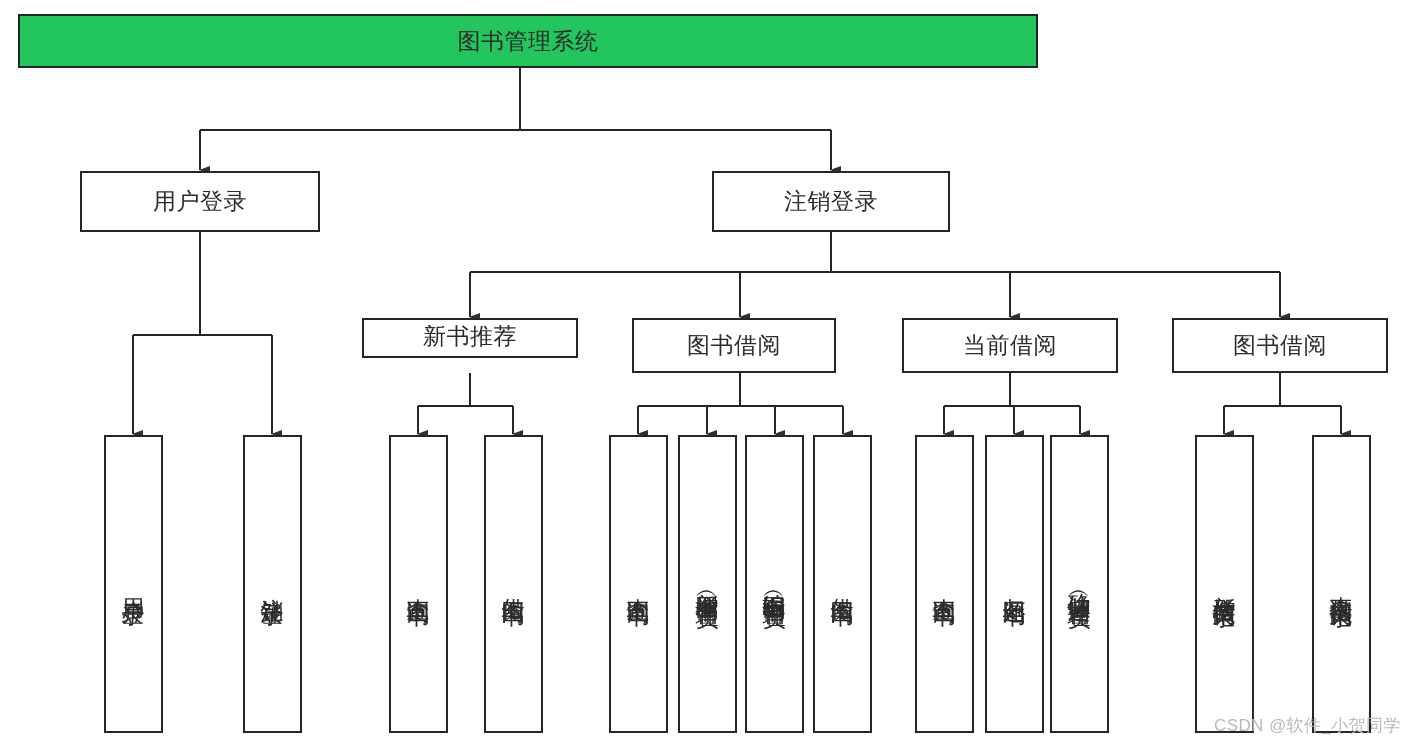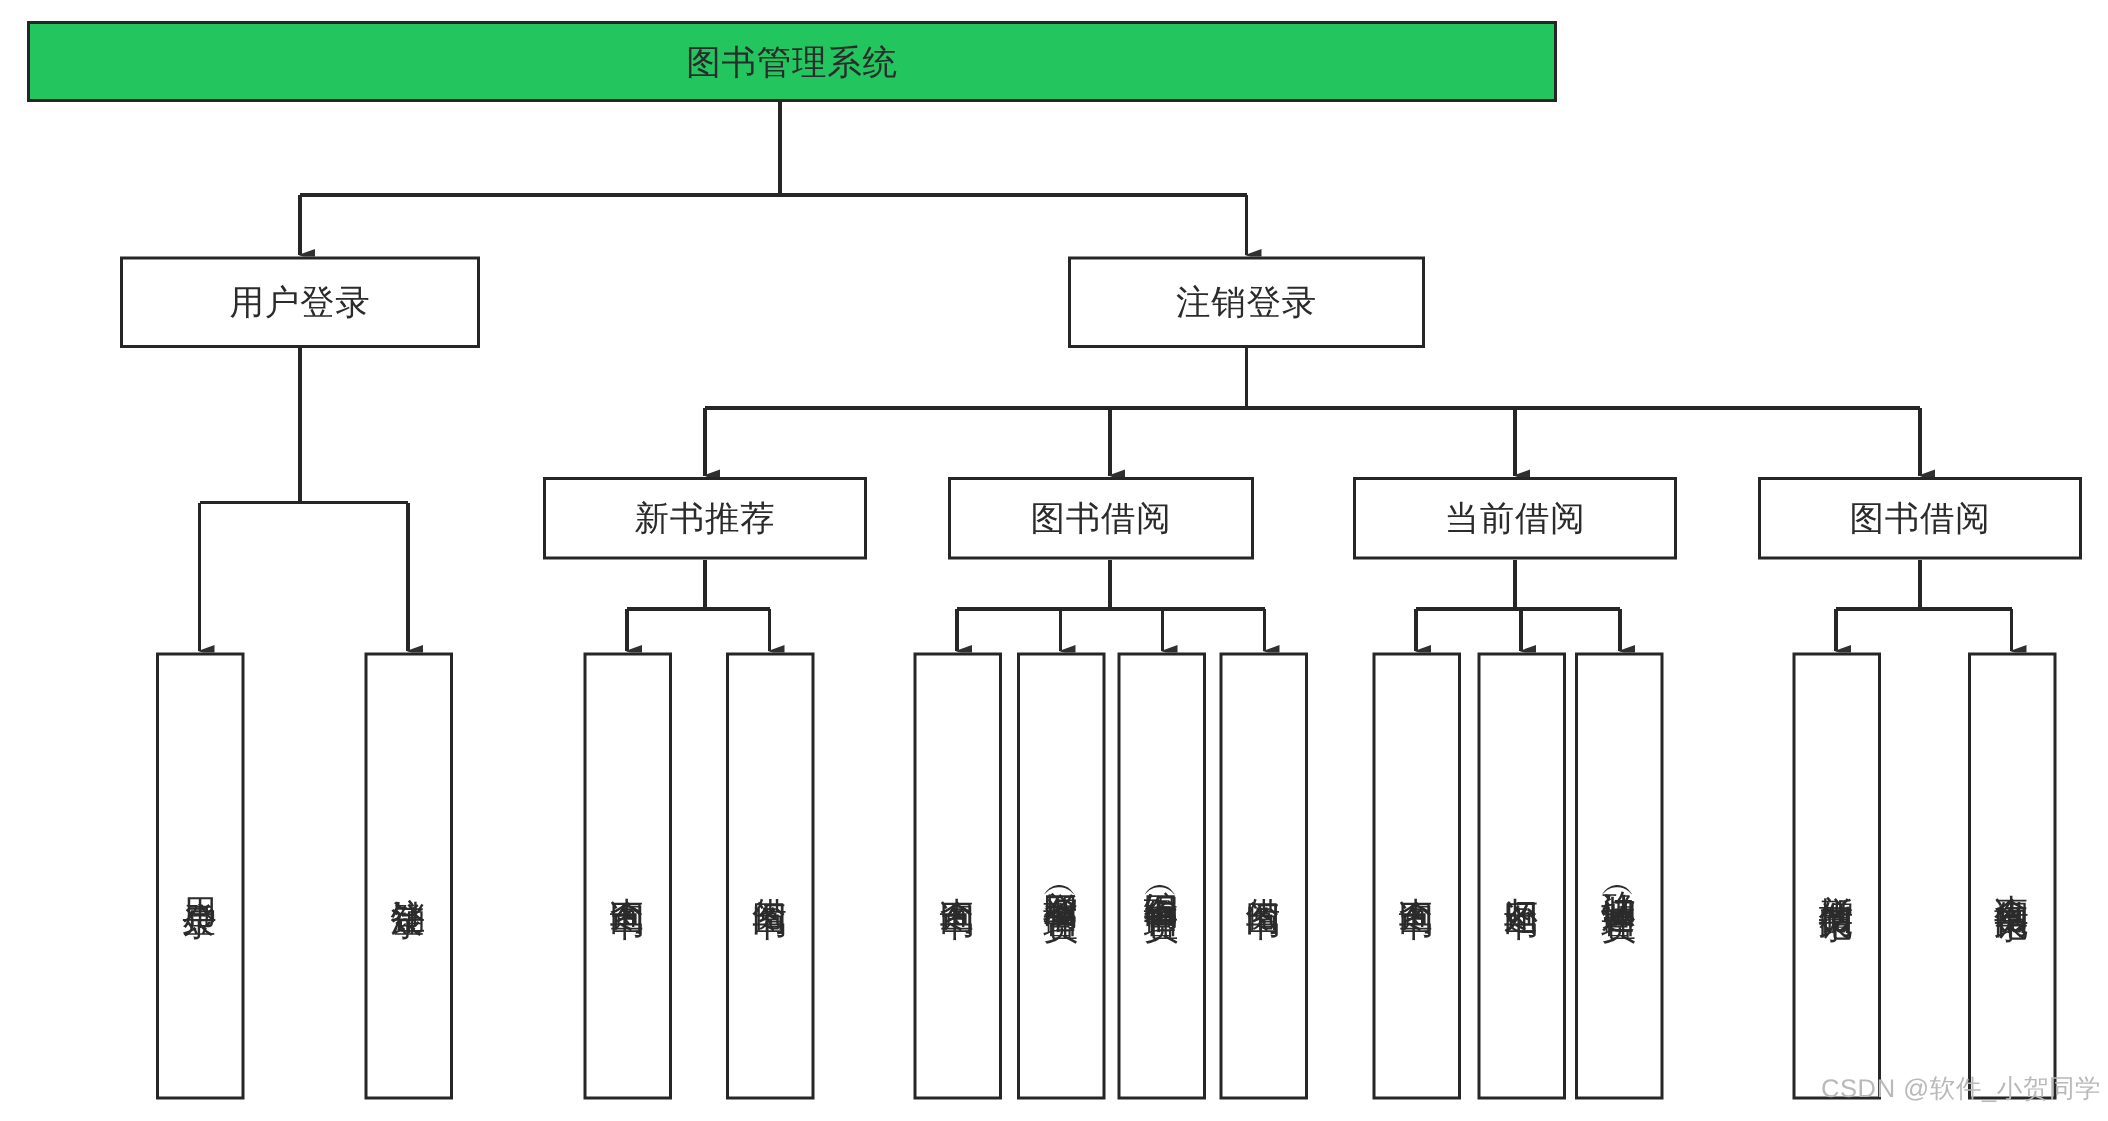--- a/index.html
+++ b/index.html
@@ -110,21 +110,21 @@
   <div id="nodes">
       <div class="node horizontal" style="left: 18px; top: 14px; width: 1020px; height: 54px; border-color: rgb(38, 38, 38); background: #22c55e;">
         <span class="node-label" style="color: rgb(43, 43, 43);">图书管理系统</span>
       </div>
       <div class="node horizontal" style="left: 80px; top: 171px; width: 240px; height: 61px; border-color: rgb(38, 38, 38); background: rgb(255, 255, 255);">
         <span class="node-label" style="color: rgb(43, 43, 43);">用户登录</span>
       </div>
       <div class="node horizontal" style="left: 712px; top: 171px; width: 238px; height: 61px; border-color: rgb(38, 38, 38); background: rgb(255, 255, 255);">
         <span class="node-label" style="color: rgb(43, 43, 43);">注销登录</span>
       </div>
-      <div class="node horizontal" style="left: 362px; top: 318px; width: 216px; height: 55px; border-color: rgb(38, 38, 38); background: rgb(255, 255, 255);">
+      <div class="node horizontal" style="left: 362px; top: 318px; width: 216px; height: 40px; border-color: rgb(38, 38, 38); background: rgb(255, 255, 255); font-family: Liberation Mono, monospace;">
         <span class="node-label" style="color: rgb(43, 43, 43);">新书推荐</span>
       </div>
       <div class="node horizontal" style="left: 632px; top: 318px; width: 204px; height: 55px; border-color: rgb(38, 38, 38); background: rgb(255, 255, 255);">
         <span class="node-label" style="color: rgb(43, 43, 43);">图书借阅</span>
       </div>
       <div class="node horizontal" style="left: 902px; top: 318px; width: 216px; height: 55px; border-color: rgb(38, 38, 38); background: rgb(255, 255, 255);">
         <span class="node-label" style="color: rgb(43, 43, 43);">当前借阅</span>
       </div>
       <div class="node horizontal" style="left: 1172px; top: 318px; width: 216px; height: 55px; border-color: rgb(38, 38, 38); background: rgb(255, 255, 255);">
         <span class="node-label" style="color: rgb(43, 43, 43);">图书借阅</span>

